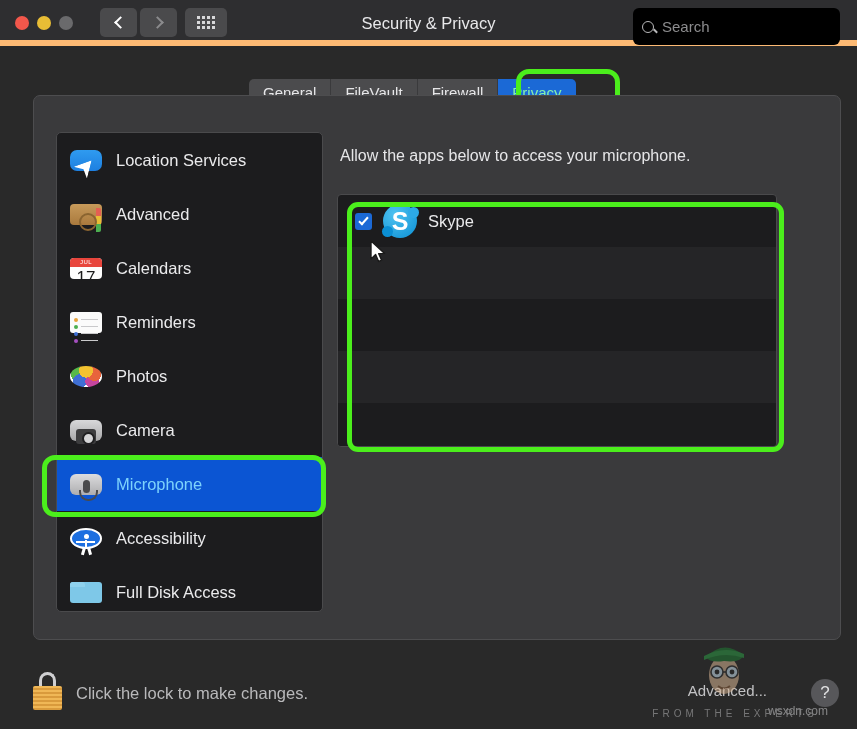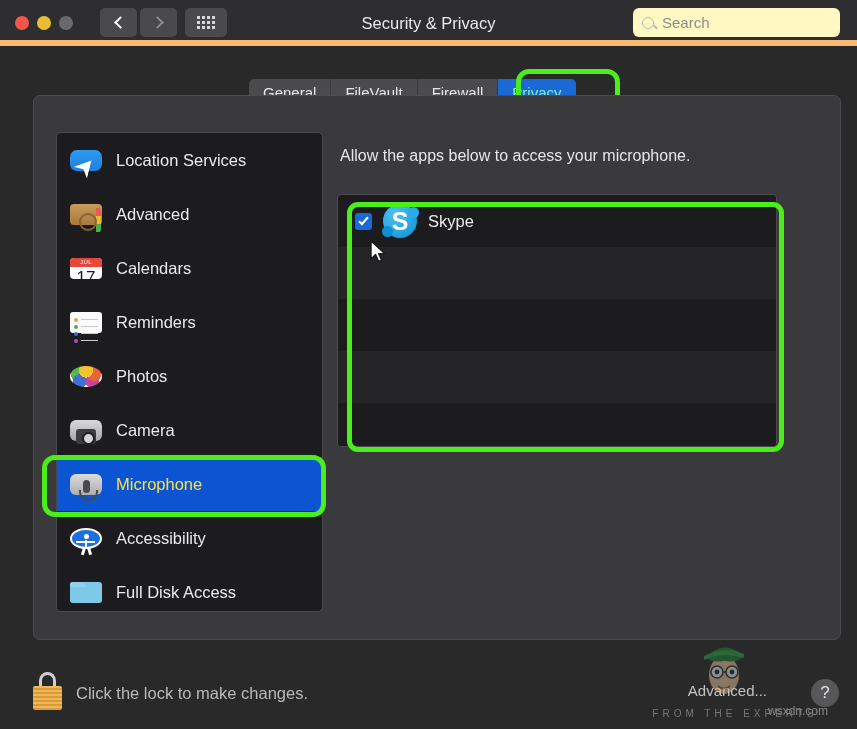--- a/index.html
+++ b/index.html
@@ -40,22 +40,22 @@
   .griddots { display: grid; grid-template-columns: repeat(4, 3px); grid-template-rows: repeat(3, 3px); gap: 2px; }
   .griddots i { background: #d8d8da; width: 3px; height: 3px; display: block; }
 
   .wintitle {
     position: absolute; left: 0; top: 0; width: 857px; height: 46px;
     display: flex; align-items: center; justify-content: center;
     color: #e8e8ea; font-size: 16.5px;
   }
 
   .searchbox {
-    position: absolute; right: 17px; top: 8px; width: 207px; height: 29px;
-    background: #fef9c3; border-radius: 6px; display: flex; align-items: center; padding: 0 9px;
+    position: absolute; right: 17px; top: 8px; width: 207px; height: 37px;
+    background: #000000; border-radius: 6px; display: flex; align-items: center; padding: 0 9px;
   }
   .searchbox .mag { width: 12px; height: 12px; border: 1.8px solid #b8b8ba; border-radius: 50%; position: relative; flex: none; }
   .searchbox .mag::after { content: ""; position: absolute; width: 5px; height: 1.8px; background: #b8b8ba; transform: rotate(45deg); right: -5px; bottom: 0px; }
   .searchph { color: #8c8c8e; font-size: 15px; margin-left: 8px; }
 
   
   .tabs {
     position: absolute; left: 249px; top: 79px; height: 27px;
     display: flex; border-radius: 5px; overflow: hidden;
   }
@@ -81,21 +81,21 @@
   
   .sidebar {
     position: absolute; left: 22px; top: 36px; width: 267px; height: 480px;
     background: #1c1c1e; border: 1px solid #4a4a4c; border-radius: 5px;
     overflow: hidden;
   }
   .side-item {
     height: 54px; display: flex; align-items: center; padding-left: 13px; gap: 14px;
     color: #eaeaec; font-size: 16.5px;
   }
-  .side-item.selected { background: #0b55d3; color: #fde047; }
+  .side-item.selected { background: #0b55d3; color: #7dd3fc; }
   .side-ico { width: 32px; height: 21px; flex: none; position: relative; }
 
   
   .ic-location { background: linear-gradient(#2f9bf0, #1d7fe0); border-radius: 7px; }
   .ic-location::after {
     content: ""; position: absolute; left: 7px; top: 8px;
     width: 0; height: 0; border-left: 9px solid transparent; border-right: 9px solid transparent;
     border-bottom: 17px solid #fff; transform: rotate(42deg);
     clip-path: polygon(50% 0%, 100% 100%, 50% 72%, 0% 100%);
   }

